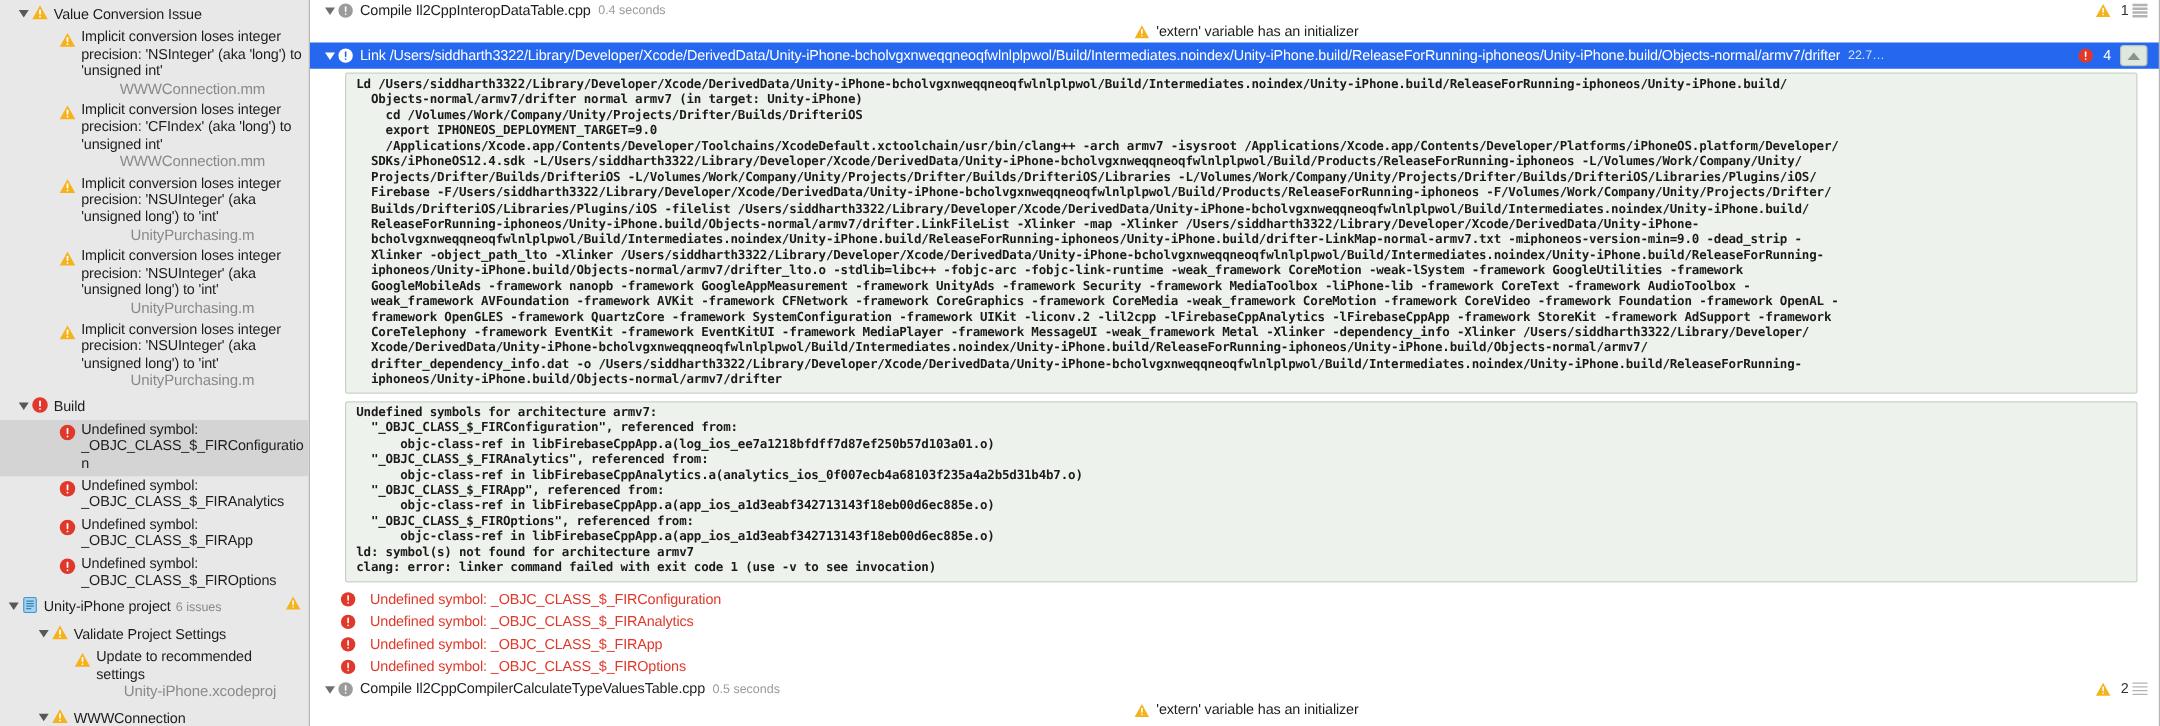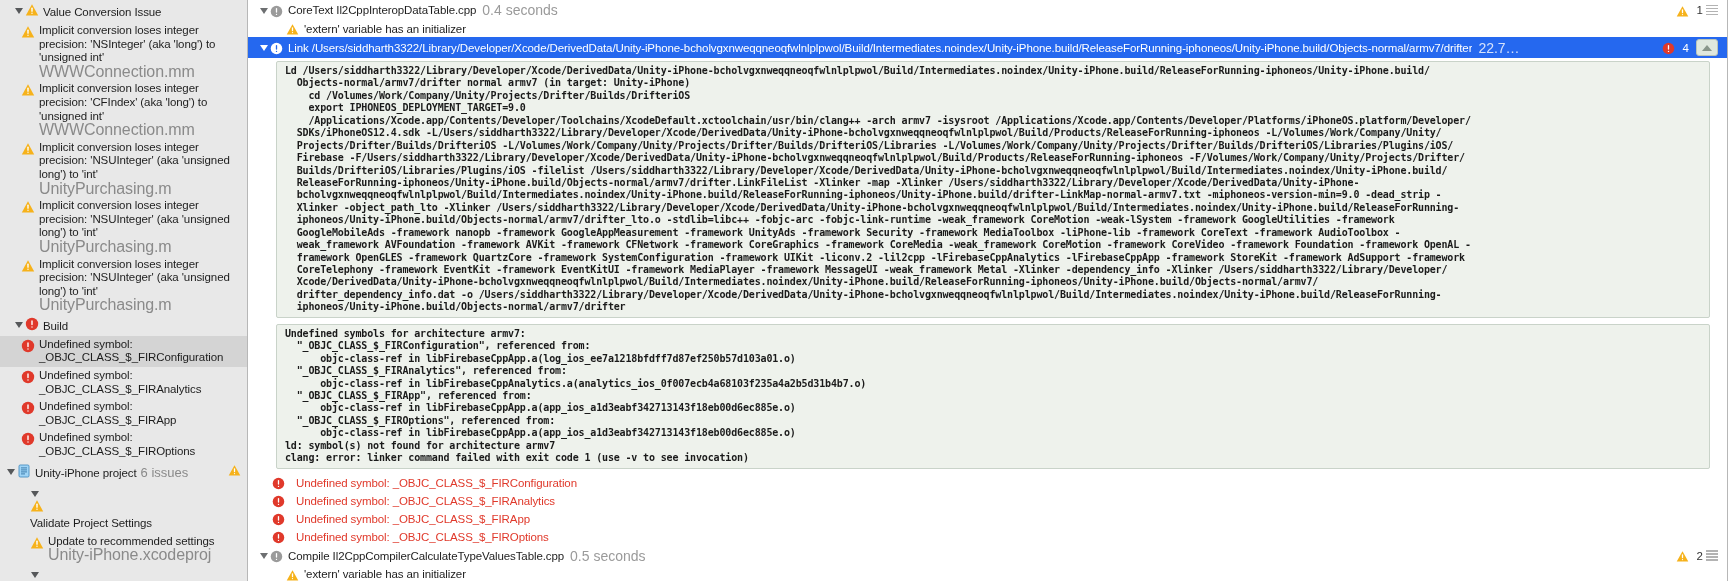--- a/index.html
+++ b/index.html
@@ -59,34 +59,35 @@
   
   .ic.warn svg, .ic.err svg, .ic.proj svg { display: block; }
   .nav-text {
     font-size: 11.5px;
     color: #1d1d1d;
     line-height: 13.6px;
     letter-spacing: -0.1px;
     word-break: break-word;
   }
   .nav-sub {
-    font-size: 16px;
+    font-size: 12px;
     color: #8a8a8a;
     line-height: 13.6px;
     letter-spacing: -0.1px;
+    text-align: center;
   }
   .nav-count {
-    font-size: 13px;
+    font-size: 10px;
     color: #8a8a8a;
     margin-left: 4px;
   }
   .lvl0 { padding-left: 14px; }
-  .lvl1 { padding-left: 21px; }
-  .lvl1b { padding-left: 30px; flex-direction: column; }
-  .lvl2 { padding-left: 30px; }
+  .lvl1 { padding-left: 47px; }
+  .lvl1b { padding-left: 30px; }
+  .lvl2 { padding-left: 59px; }
   .nav-body { flex: 1 1 auto; min-width: 0; }
   .sidebar-badge {
     position: absolute;
     right: 6px;
     width: 13px; height: 13px;
   }
 
   
   .main {
     flex: 1 1 auto;
@@ -125,28 +126,28 @@
   .log-label {
     font-size: 11.5px;
     color: #1d1d1d;
     white-space: nowrap;
     overflow: hidden;
     text-overflow: ellipsis;
     letter-spacing: -0.1px;
   }
   .log-row.sel .log-label { color: #ffffff; }
   .log-time {
-    font-size: 14px;
+    font-size: 10px;
     color: #9a9a9a;
     margin-left: 6px;
     white-space: nowrap;
   }
   .log-row.sel .log-time { color: #d6e2fb; }
   .pad-l12 { padding-left: 12px; }
-  .pad-l38 { padding-left: 38px; }
+  .pad-l38 { padding-left: 18px; justify-content: center; }
 
   .row-right {
     margin-left: auto;
     display: flex;
     align-items: center;
     gap: 3px;
     padding-right: 10px;
     white-space: nowrap;
   }
   .cnt {
@@ -450,21 +451,21 @@
 
     <div class="log-row pad-l12">
       <span class="log-ind open"></span>
       <span class="log-icon">
         <svg width="13" height="13" viewBox="0 0 14 14">
             <circle cx="7" cy="7" r="6.2" fill="#9b9b9b"></circle>
             <rect x="6.3" y="3.3" width="1.4" height="5" rx="0.7" fill="#fff"></rect>
             <rect x="6.3" y="9.3" width="1.4" height="1.5" rx="0.7" fill="#fff"></rect>
           </svg>
       </span>
-      <span class="log-label">CoreText Il2CppInteropDataTable.cpp</span>
+      <span class="log-label">Compile Il2CppInteropDataTable.cpp</span>
       <span class="log-time">0.4 seconds</span>
       <span class="row-right">
         <span class="log-icon">
           <svg width="13" height="13" viewBox="0 0 14 14">
               <path d="M7 1.3 L13.2 12.4 L0.8 12.4 Z" fill="#f6b21b"></path>
               <rect x="6.3" y="4.6" width="1.4" height="4.2" rx="0.6" fill="#fff"></rect>
               <rect x="6.3" y="9.6" width="1.4" height="1.4" rx="0.7" fill="#fff"></rect>
             </svg>
         </span>
         <span class="cnt">1</span>

